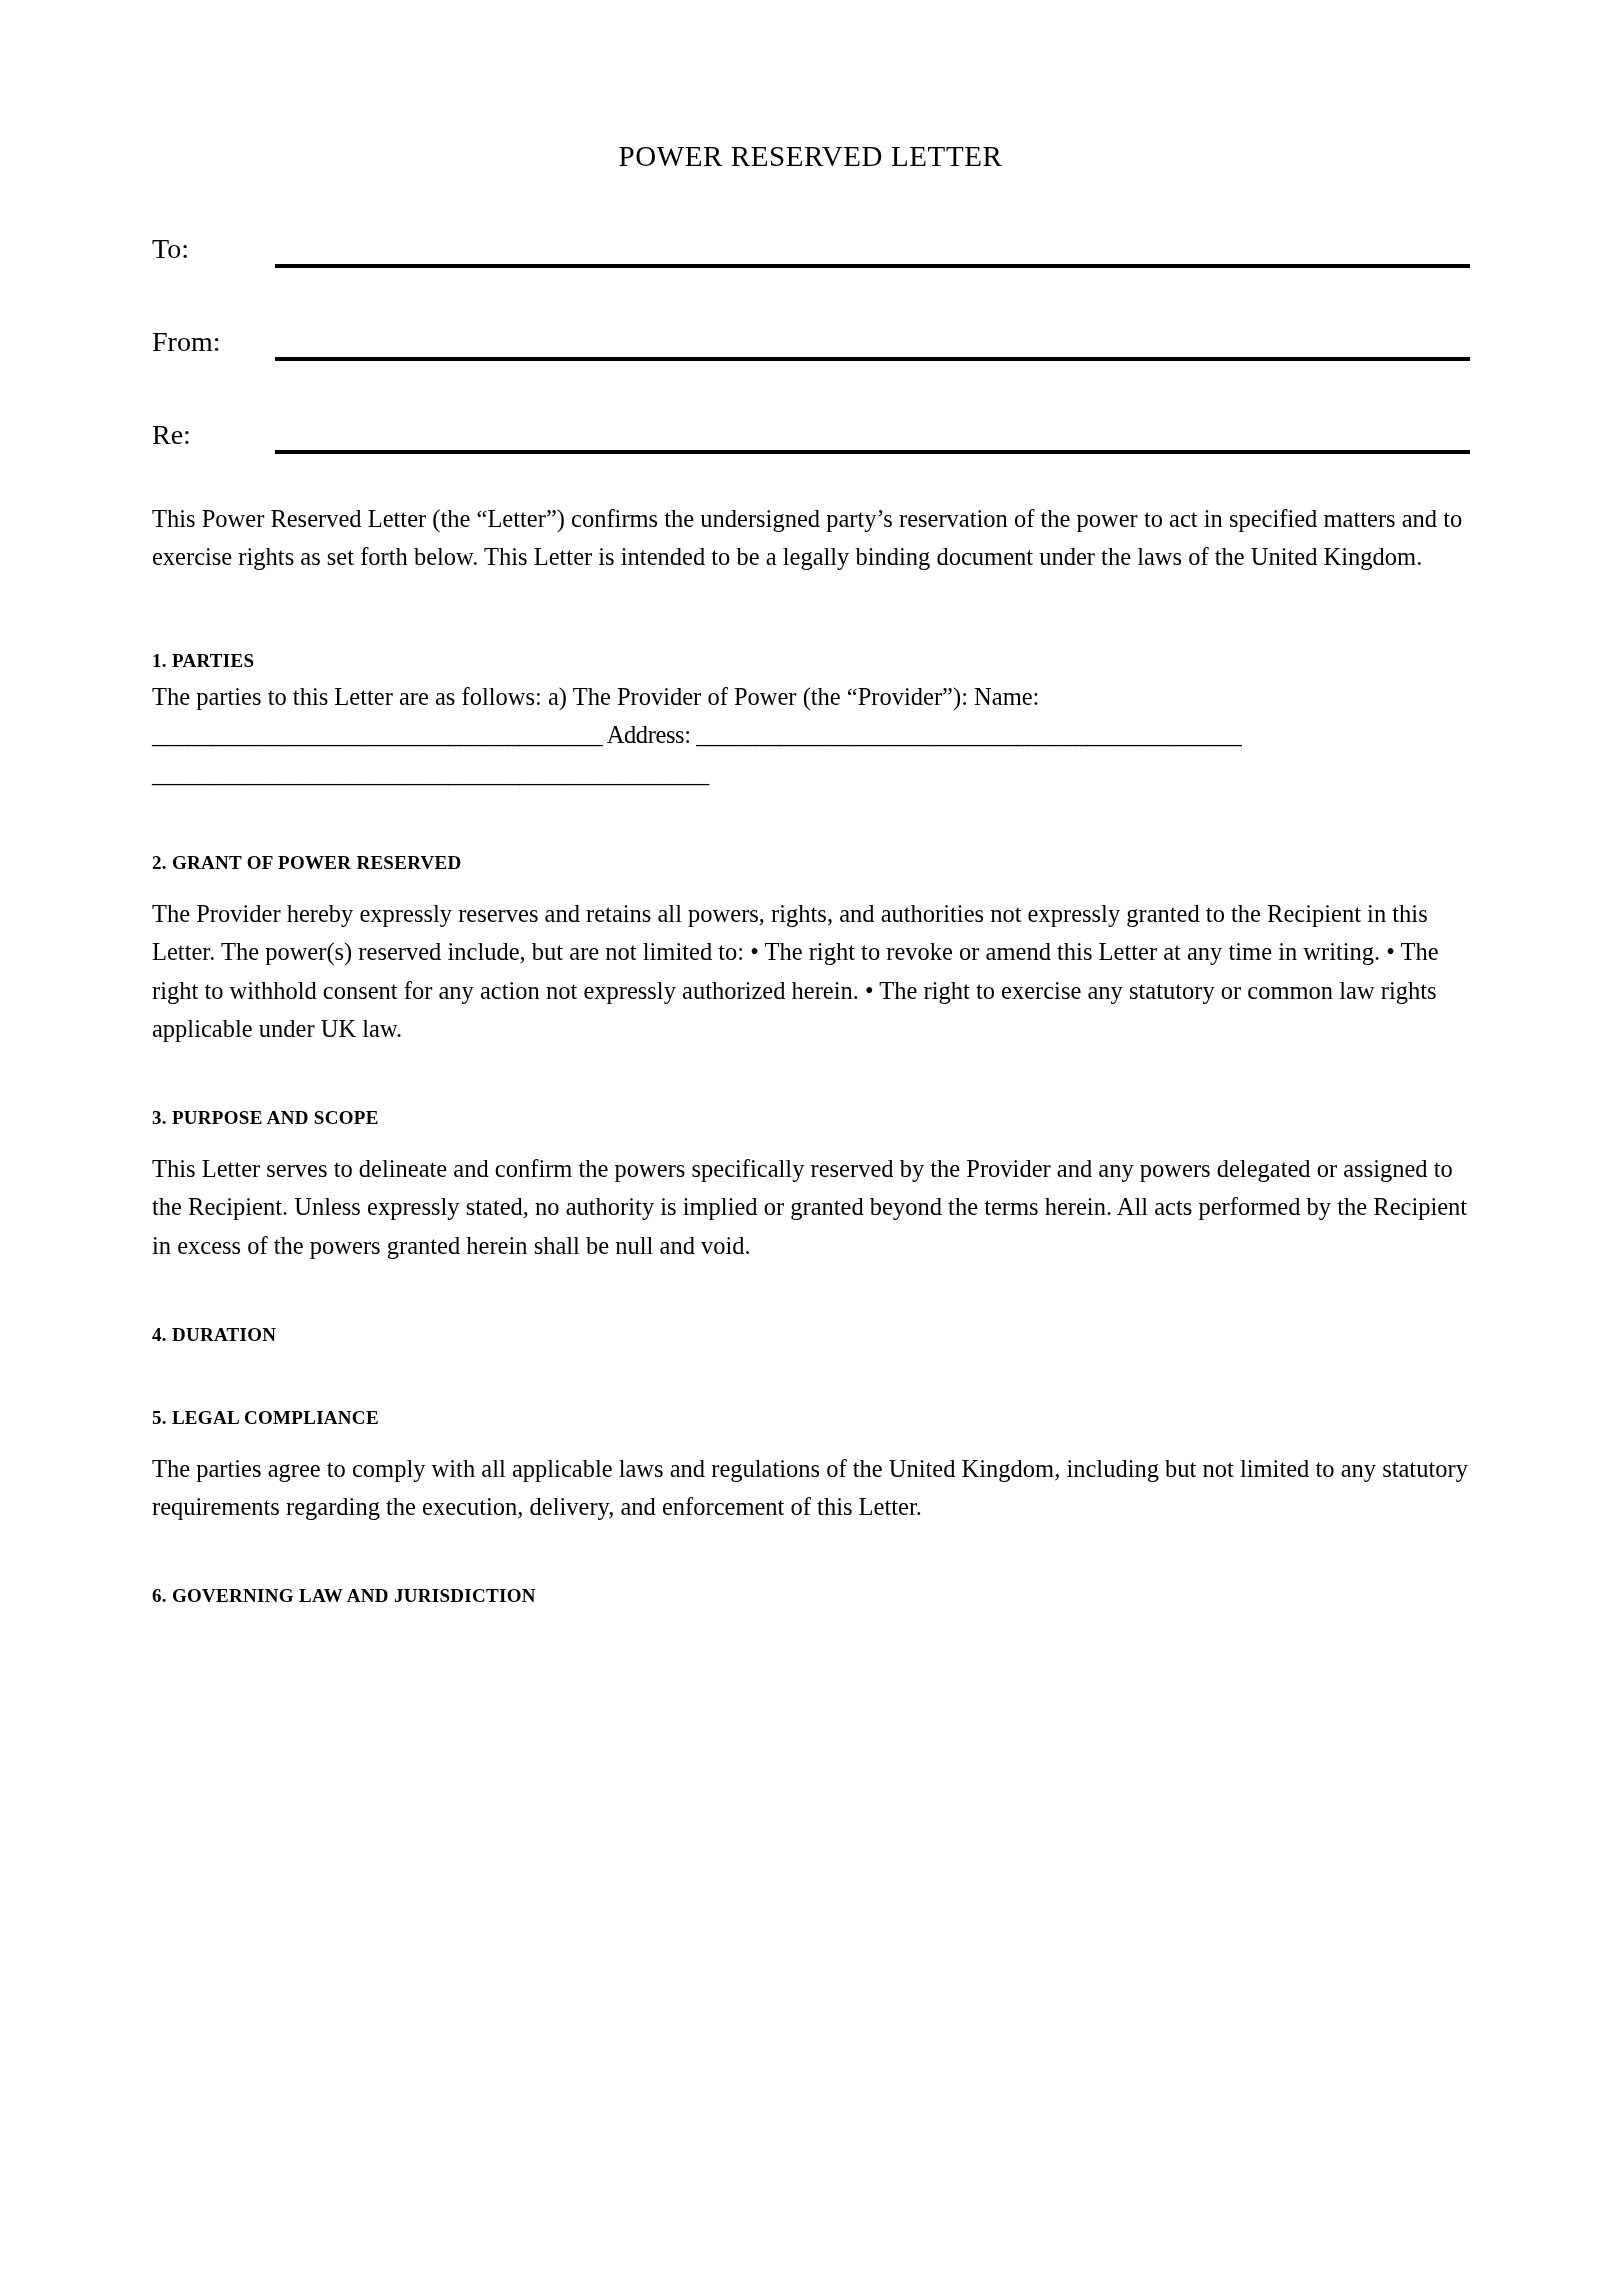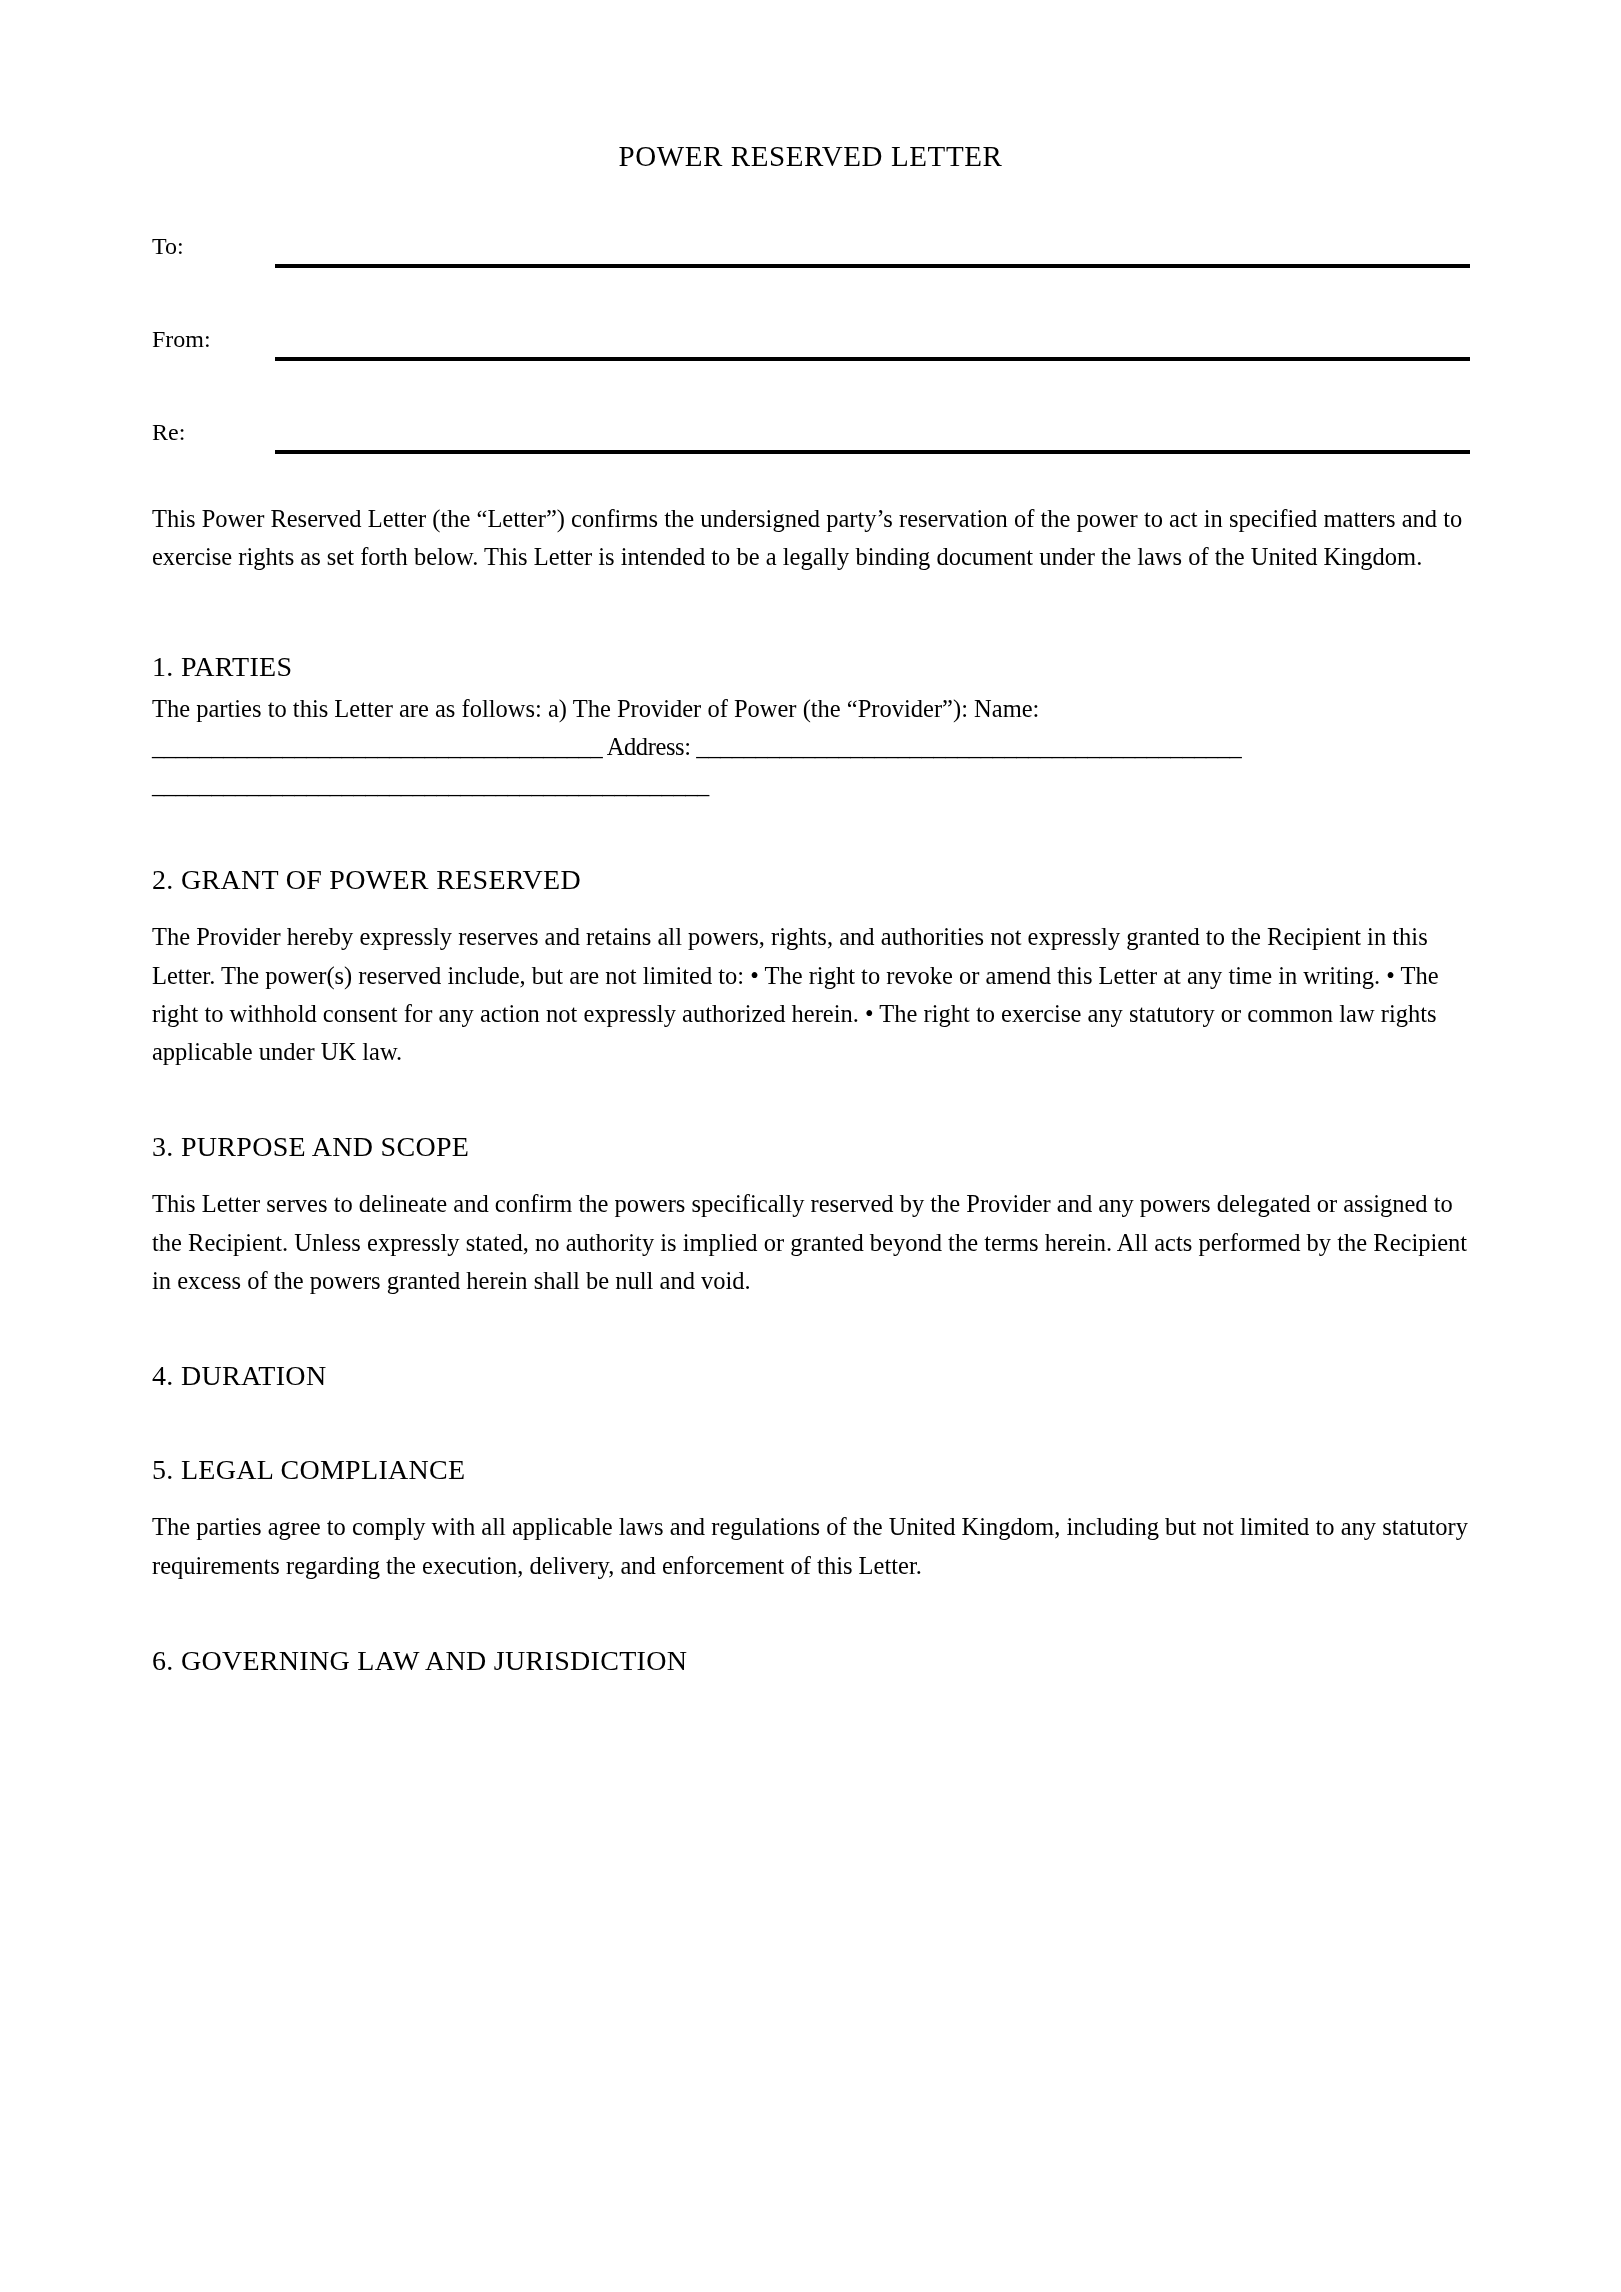--- a/index.html
+++ b/index.html
@@ -44,21 +44,21 @@
     width: 1318px;
   }
   .addr-row {
     position: relative;
     height: 93px;
   }
   .addr-label {
     position: absolute;
     left: 0;
     top: 0;
-    font-size: 24px;
+    font-size: 28px;
     line-height: 1.25;
   }
   .addr-rule {
     position: absolute;
     left: 123px;
     right: 0;
     top: 33px;
     height: 3.9px;
     background: #000000;
   }
@@ -77,22 +77,22 @@
     line-height: 1.56;
     text-align: left;
   }
 
   .intro-para {
     margin-bottom: 0;
   }
 
   h2.section-heading {
     margin: 0;
-    font-size: 28px;
-    font-weight: 400;
+    font-size: 19px;
+    font-weight: 700;
     line-height: 1.3;
     letter-spacing: 0.3px;
   }
 
   .section {
     margin-top: 58px;
   }
   .section .section-body {
     margin-top: 19.6px;
   }

